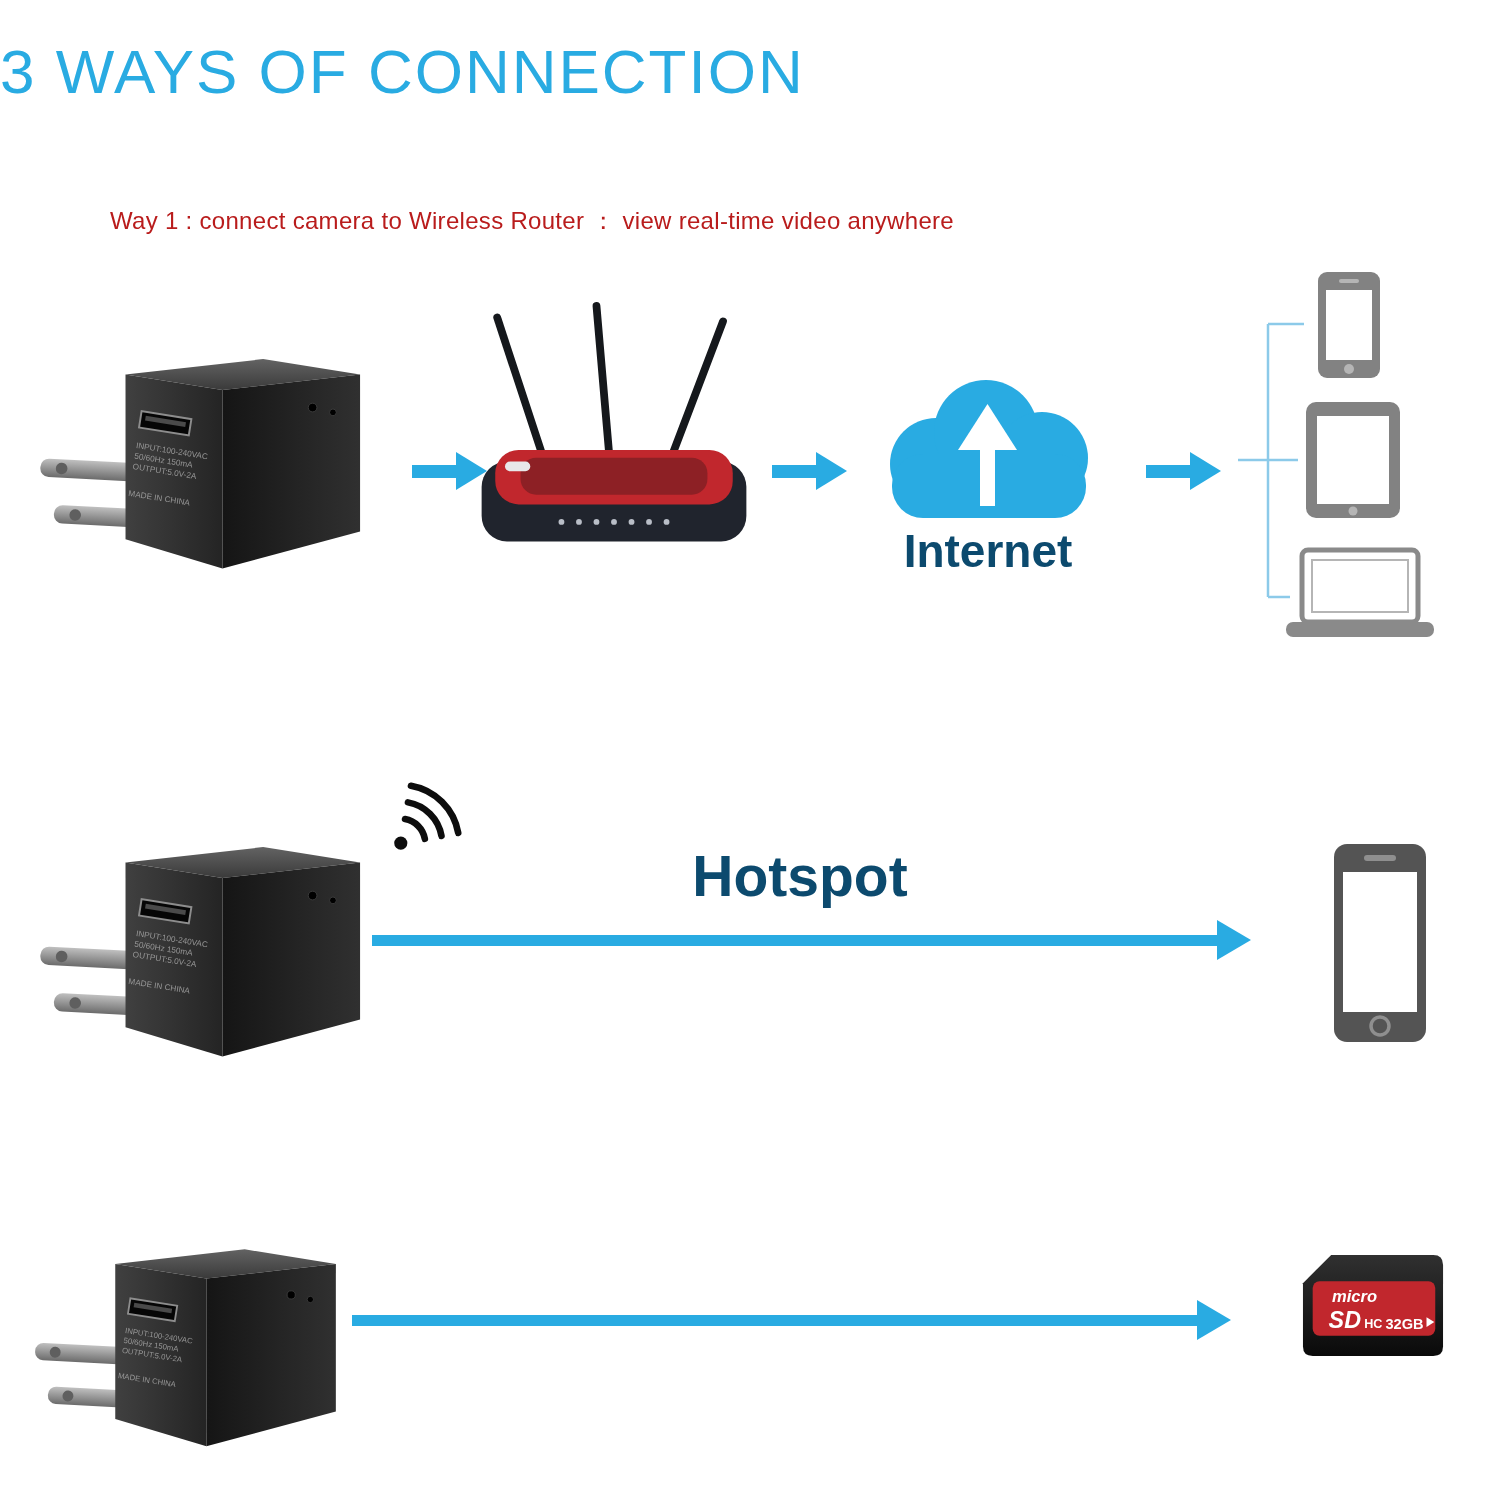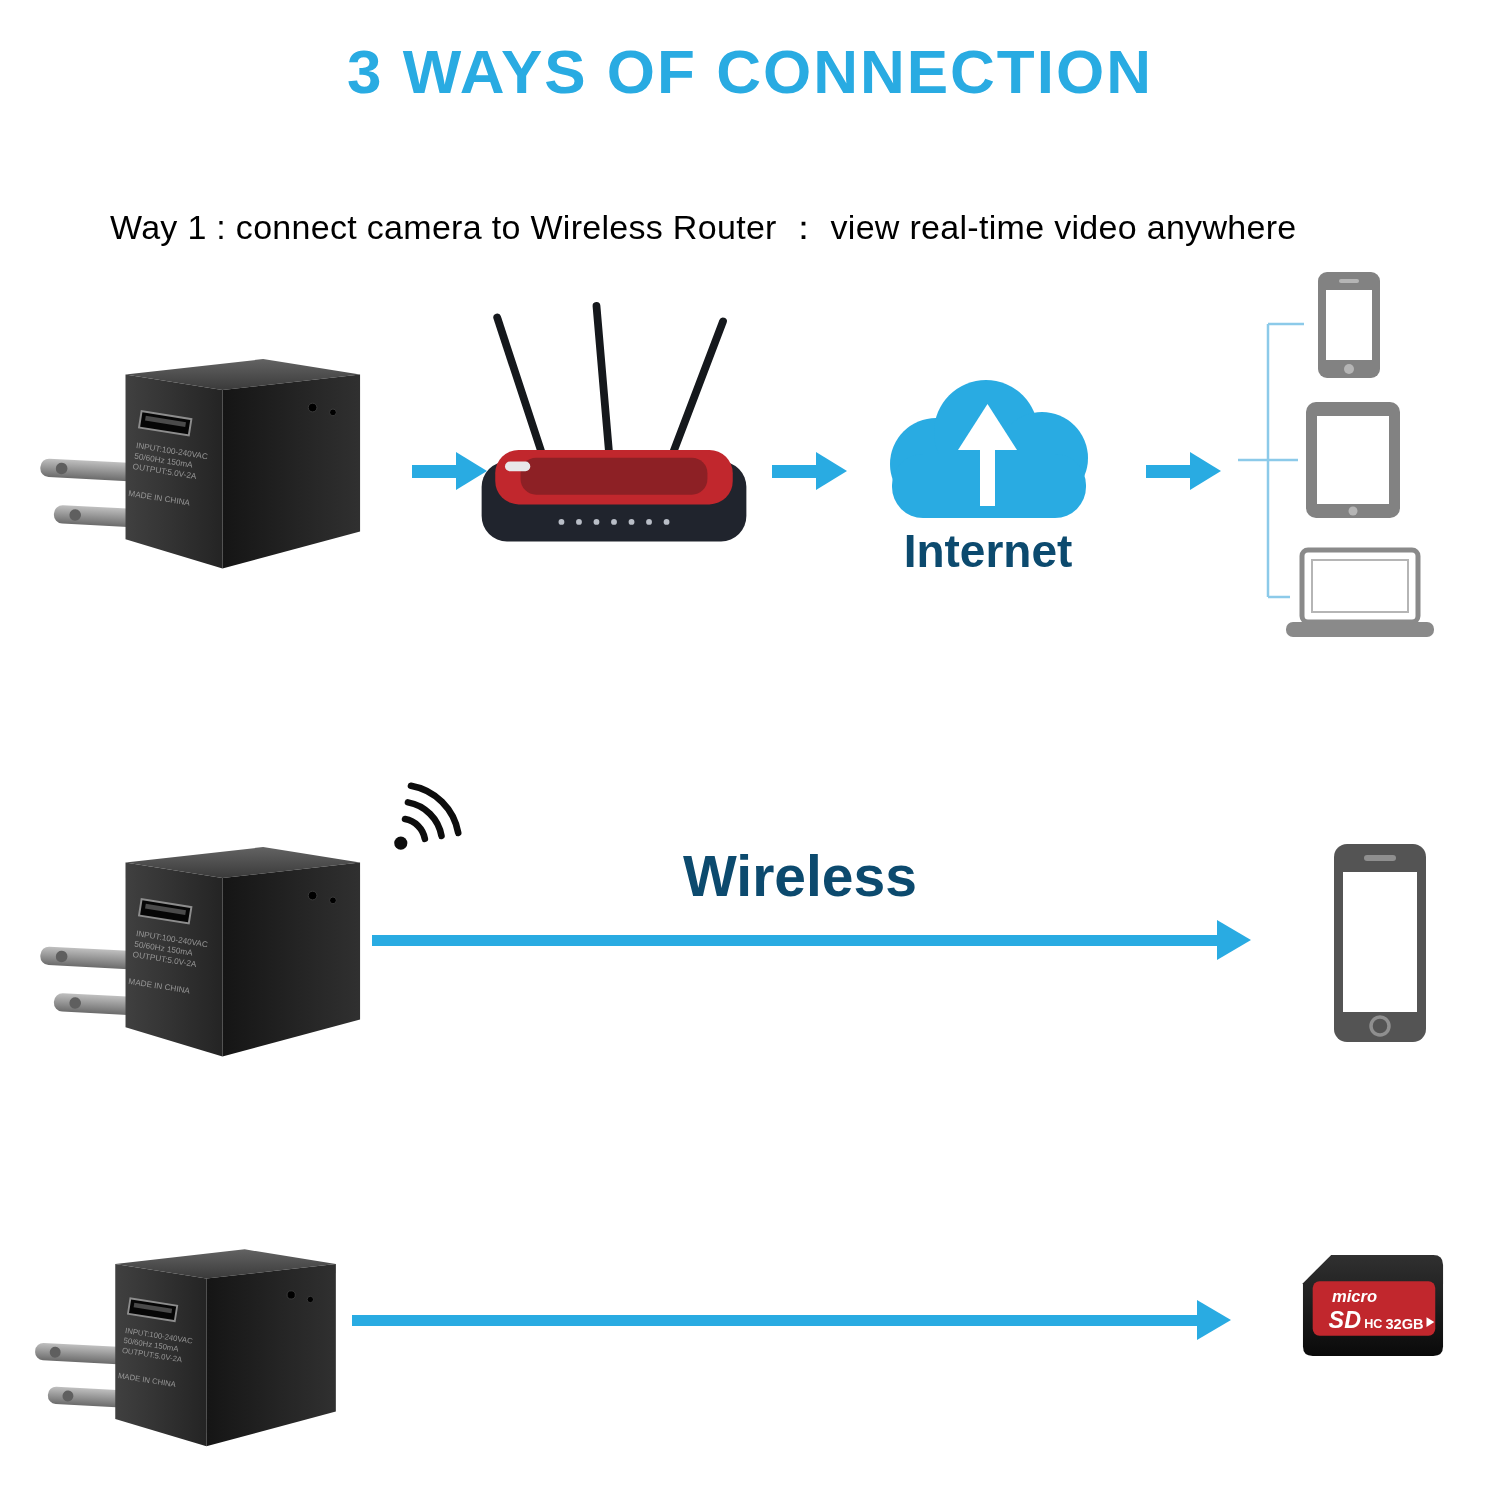--- a/index.html
+++ b/index.html
@@ -1,19 +1,19 @@
 <!DOCTYPE html>
 <html><head>
 <meta charset="utf-8">
 <style>
   html,body{margin:0;padding:0;background:#fff}
   .canvas{position:relative;width:1500px;height:1500px;background:#fff;font-family:"Liberation Sans",sans-serif;overflow:hidden}
   .abs{position:absolute}
-  .title{top:36px;left:0;width:100%;text-align:center;font-size:62px;font-weight:700;color:#29abe2;letter-spacing:2px}
-  .heading{font-size:34px;color:#000000;white-space:nowrap;letter-spacing:.3px}
+  .title{top:36px;left:0;width:100%;font-size:62px;font-weight:400;color:#29abe2;letter-spacing:2px}
+  .heading{font-size:24px;color:#b91c1c;white-space:nowrap;letter-spacing:.3px}
   .biglabel{font-weight:700;color:#0c4a6e;text-align:center}
   .arrow{display:flex;align-items:center}
   .arrow .shaft{background:#29abe2}
   .arrow .head{width:0;height:0;border-style:solid;border-color:transparent transparent transparent #29abe2}
   .arrow.short .shaft{width:44px;height:13px}
   .arrow.short .head{border-width:19px 0 19px 31px}
   .arrow.long .shaft{height:11px}
   .arrow.long .head{border-width:20px 0 20px 34px}
   svg text{font-family:"Liberation Sans",sans-serif}
 </style>
@@ -186,21 +186,21 @@
 
   <svg class="abs" style="left:382px;top:766px" width="94" height="94" viewBox="0 0 100 100">
     <circle cx="20" cy="82" r="7" fill="#0d0d0d"></circle>
     <g stroke="#0d0d0d" stroke-width="7" fill="none" stroke-linecap="round">
       <path d="M 45.6 77.5 A 26 26 0 0 0 24.5 56.4"></path>
       <path d="M 63.3 74.4 A 44 44 0 0 0 27.6 38.7"></path>
       <path d="M 81.1 71.2 A 62 62 0 0 0 30.8 21.0"></path>
     </g>
   </svg>
 
-  <div class="abs biglabel" style="left:480px;top:843px;width:640px;font-size:57px">Wireless</div>
+  <div class="abs biglabel" style="left:480px;top:843px;width:640px;font-size:57px">Hotspot</div>
 
   <div class="abs arrow long" style="left:372px;top:920px">
       <div class="shaft" style="width:845px"></div>
       <div class="head"></div>
     </div>
 
   <svg class="abs" style="left:1332px;top:842px" width="96" height="202" viewBox="0 0 96 202">
     <rect x="2" y="2" width="92" height="198" rx="13" fill="#545454"></rect>
     <rect x="11" y="30" width="74" height="140" fill="#fff"></rect>
     <rect x="32" y="13" width="32" height="6" rx="3" fill="#8f8f8f"></rect>

